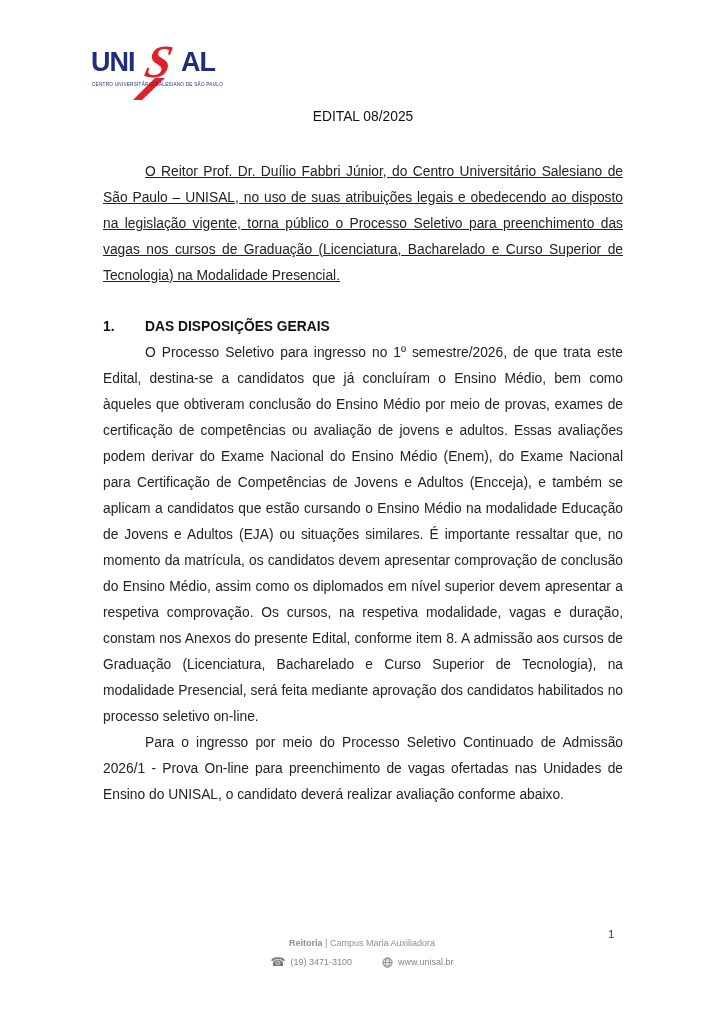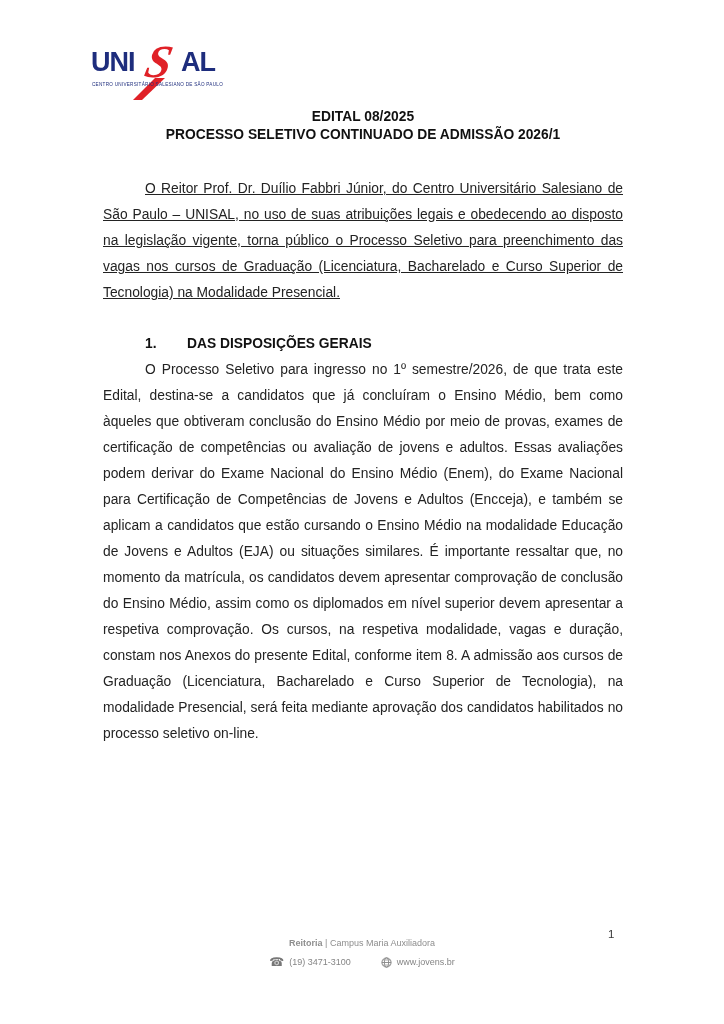--- a/index.html
+++ b/index.html
@@ -22,35 +22,34 @@
   }
   .content {
     position: absolute; left: 103px; top: 108px;
     width: 520px;
     font-size: 13.8px;
     line-height: 26px;
     color: #232323;
   }
   .doc-title {
     text-align: center;
-    font-weight: bold;
+    font-weight: normal;
     font-size: 13.8px;
     line-height: 17.5px;
     color: #111111;
   }
   p.justified {
     text-align: justify;
     text-indent: 42px;
   }
   .intro-p { margin-top: 33px; text-decoration: underline; }
   .sec-heading {
     font-weight: bold;
     color: #111111;
     line-height: 26px;
-    margin-left: 42px;
   }
   .sec-heading .sec-num {
     display: inline-block;
     width: 42px;
   }
   .sec1-heading { margin-top: 25px; }
   .sec2-heading { margin-top: 38px; }
   .footer {
     position: absolute; left: 0; top: 937px;
     width: 724px;
@@ -95,50 +94,50 @@
       <text x="89" y="31" font-family="Liberation Sans, sans-serif" font-weight="bold" font-size="27" letter-spacing="-1" fill="#1e2d7d">AL</text>
 
       <text x="0" y="46" font-family="Liberation Sans, sans-serif" font-size="5.3" letter-spacing="0.3" fill="#1e2d7d" textLength="131" lengthAdjust="spacingAndGlyphs">CENTRO UNIVERSITÁRIO SALESIANO DE SÃO PAULO</text>
     </svg>
   </div>
 
   <div class="content">
 
     <div class="doc-title">
       <div>EDITAL 08/2025</div>
-      <div>PROCESSO SELETIVO CONTINUADO DE ADMISSÃO 2026/1</div>
     </div>
 
     <p class="justified intro-p">O Reitor Prof. Dr. Duílio Fabbri Júnior, do Centro Universitário Salesiano de São Paulo – UNISAL, no uso de suas atribuições legais e obedecendo ao disposto na legislação vigente, torna público o Processo Seletivo para preenchimento das vagas nos cursos de Graduação (Licenciatura, Bacharelado e Curso Superior de Tecnologia) na Modalidade Presencial.</p>
 
     <div class="sec-heading sec1-heading">
       <span class="sec-num">1.</span><span>DAS DISPOSIÇÕES GERAIS</span>
     </div>
     <p class="justified">O Processo Seletivo para ingresso no 1º semestre/2026, de que trata este Edital, destina-se a candidatos que já concluíram o Ensino Médio, bem como àqueles que obtiveram conclusão do Ensino Médio por meio de provas, exames de certificação de competências ou avaliação de jovens e adultos. Essas avaliações podem derivar do Exame Nacional do Ensino Médio (Enem), do Exame Nacional para Certificação de Competências de Jovens e Adultos (Encceja), e também se aplicam a candidatos que estão cursando o Ensino Médio na modalidade Educação de Jovens e Adultos (EJA) ou situações similares. É importante ressaltar que, no momento da matrícula, os candidatos devem apresentar comprovação de conclusão do Ensino Médio, assim como os diplomados em nível superior devem apresentar a respetiva comprovação. Os cursos, na respetiva modalidade, vagas e duração, constam nos Anexos do presente Edital, conforme item 8. A admissão aos cursos de Graduação (Licenciatura, Bacharelado e Curso Superior de Tecnologia), na modalidade Presencial, será feita mediante aprovação dos candidatos habilitados no processo seletivo on-line.</p>
 
+    <p class="justified">Para o ingresso por meio do Processo Seletivo Continuado de Admissão 2026/1 - Prova On-line para preenchimento de vagas ofertadas nas Unidades de Ensino do UNISAL, o candidato deverá realizar avaliação conforme abaixo.</p>
 
   </div>
 
   <div class="footer">
     <div>
       <span class="bold">Reitoria</span><span> | Campus Maria Auxiliadora</span>
     </div>
     <div class="contact-row">
       <span class="contact-item">
         <span class="phone-glyph">☎</span>
         <span>(19) 3471-3100</span>
       </span>
       <span class="contact-item">
         <svg class="globe-svg" width="11" height="11" viewBox="0 0 11 11">
           <circle cx="5.5" cy="5.5" r="4.6" fill="none" stroke="#858585" stroke-width="1"></circle>
           <ellipse cx="5.5" cy="5.5" rx="2.1" ry="4.6" fill="none" stroke="#858585" stroke-width="0.9"></ellipse>
           <line x1="0.9" y1="5.5" x2="10.1" y2="5.5" stroke="#858585" stroke-width="0.9"></line>
           <line x1="1.5" y1="3" x2="9.5" y2="3" stroke="#858585" stroke-width="0.7"></line>
           <line x1="1.5" y1="8" x2="9.5" y2="8" stroke="#858585" stroke-width="0.7"></line>
         </svg>
-        <span>www.jovens.br</span>
+        <span>www.unisal.br</span>
       </span>
     </div>
   </div>
 
   <div class="pagenum">1</div>
 
 </div>
 
 </body></html>

